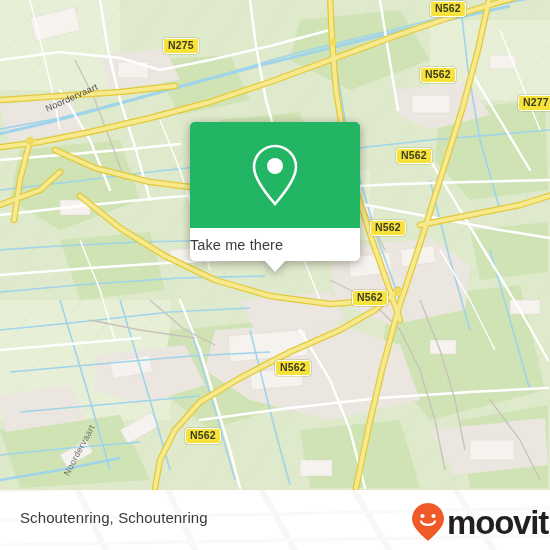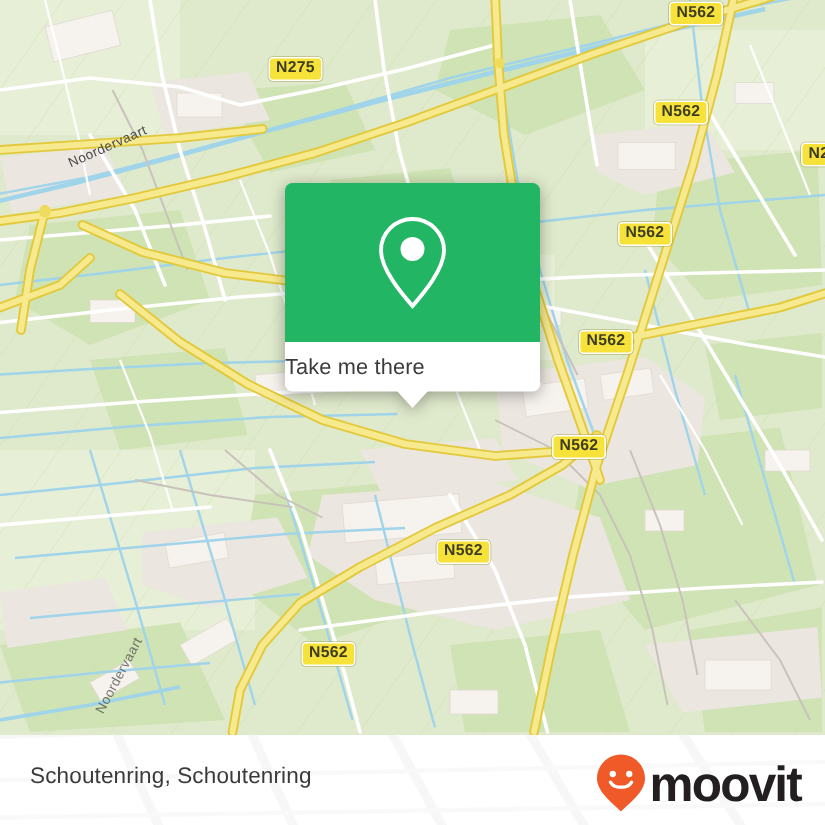--- a/index.html
+++ b/index.html
@@ -27,21 +27,20 @@
     border: 1.5px solid #ffffff;
     border-radius: 3px;
     color: #3d3d23;
     font-size: 10.5px;
     font-weight: bold;
     letter-spacing: .2px;
     padding: 1px 4px 2px 4px;
     line-height: 11px;
     box-shadow: 0 0 0 .5px rgba(140,130,40,.45);
     white-space: nowrap;
-    margin-left: 16px;
   }
 
   
   .water-label {
     position: absolute;
     font-size: 9px;
     color: #4a4a4a;
     white-space: nowrap;
     letter-spacing: .3px;
   }
@@ -103,21 +102,21 @@
   #footer-watermark { position: absolute; left: 0; top: -40px; width: 550px; height: 110px; opacity: .5; }
   #footer-title {
     position: absolute;
     left: 20px; top: 19px;
     font-size: 15px;
     color: #3a3a3a;
     letter-spacing: .1px;
   }
   #brand {
     position: absolute;
-    right: 16px; top: 12px;
+    right: 2px; top: 12px;
     display: flex; align-items: center; gap: 2px;
   }
   #brand-wordmark {
     font-size: 33px;
     font-weight: bold;
     color: #231f20;
     letter-spacing: -1.2px;
     line-height: 33px;
   }
 </style>

